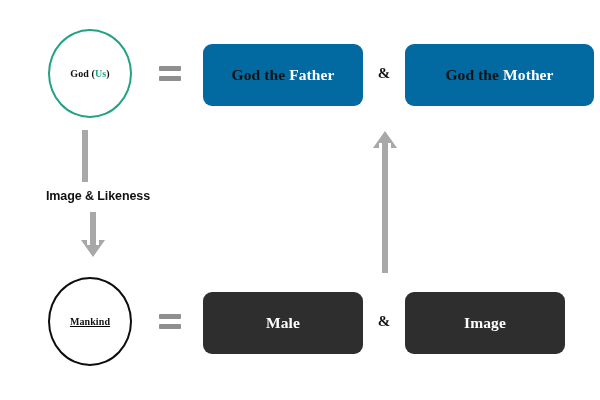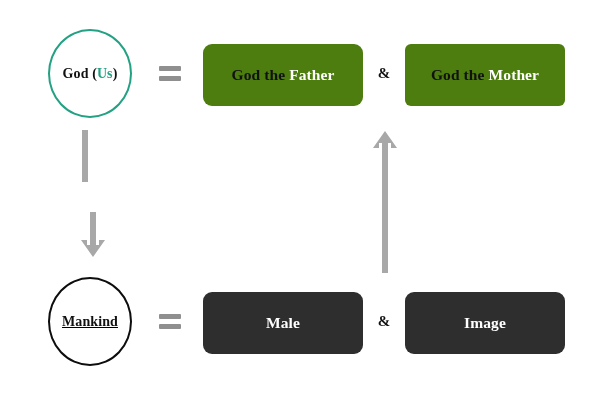--- a/index.html
+++ b/index.html
@@ -26,21 +26,21 @@
     border-radius: 50%;
     background: #ffffff;
     display: flex;
     align-items: center;
     justify-content: center;
     box-sizing: border-box;
   }
   .circle-label {
     font-family: "Liberation Serif", serif;
     font-weight: bold;
-    font-size: 14px;
+    font-size: 10px;
     color: #111111;
     letter-spacing: 0.1px;
     white-space: nowrap;
   }
   #circle-god {
     left: 48px;
     top: 29px;
     width: 84px;
     height: 89px;
     border: 2px solid #23a183;
@@ -81,27 +81,27 @@
     justify-content: center;
     box-sizing: border-box;
   }
   .box-label {
     font-family: "Liberation Serif", serif;
     font-weight: bold;
     font-size: 15.5px;
     white-space: nowrap;
     letter-spacing: 0.1px;
   }
-  .box-teal { background: #4d7c0f; }
+  .box-teal { background: #0369a1; }
   .box-dark { background: #2e2e2e; }
   .label-dark { color: #111111; }
   .label-light { color: #ffffff; }
 
   #box-father { left: 203px; top: 44px;  width: 160px; height: 62px; }
-  #box-mother { left: 405px; top: 44px;  width: 160px; height: 62px; border-radius: 6px; }
+  #box-mother { left: 405px; top: 44px;  width: 189px; height: 62px; }
   #box-male   { left: 203px; top: 292px; width: 160px; height: 62px; }
   #box-female { left: 405px; top: 292px; width: 160px; height: 62px; }
 
   
   .amp {
     position: absolute;
     font-family: "Liberation Serif", serif;
     font-weight: bold;
     font-size: 15px;
     color: #111111;
@@ -155,20 +155,21 @@
   <div class="amp" id="amp-top">&amp;</div>
 
   <div class="box box-teal" id="box-mother">
     <span class="box-label"><span class="label-dark">God the </span><span class="label-light">Mother</span></span>
   </div>
 
   <svg class="arrow-svg" id="arrow-down-upper" width="14" height="52">
     <rect x="4" y="0" width="6" height="52" fill="#a8a8a8"></rect>
   </svg>
 
+  <div id="caption-image-likeness">Image &amp; Likeness</div>
 
   <svg class="arrow-svg" id="arrow-down-lower" width="30" height="52">
     <rect x="12" y="0" width="6" height="33" fill="#a8a8a8"></rect>
     <polygon points="3,28 15,45 27,28 21,28 21,33 9,33 9,28" fill="#a8a8a8"></polygon>
   </svg>
 
   <svg class="arrow-svg" id="arrow-up" width="30" height="145">
     <rect x="12" y="14" width="6" height="131" fill="#a8a8a8"></rect>
     <polygon points="3,20 15,3 27,20 21,20 21,15 9,15 9,20" fill="#a8a8a8"></polygon>
   </svg>

